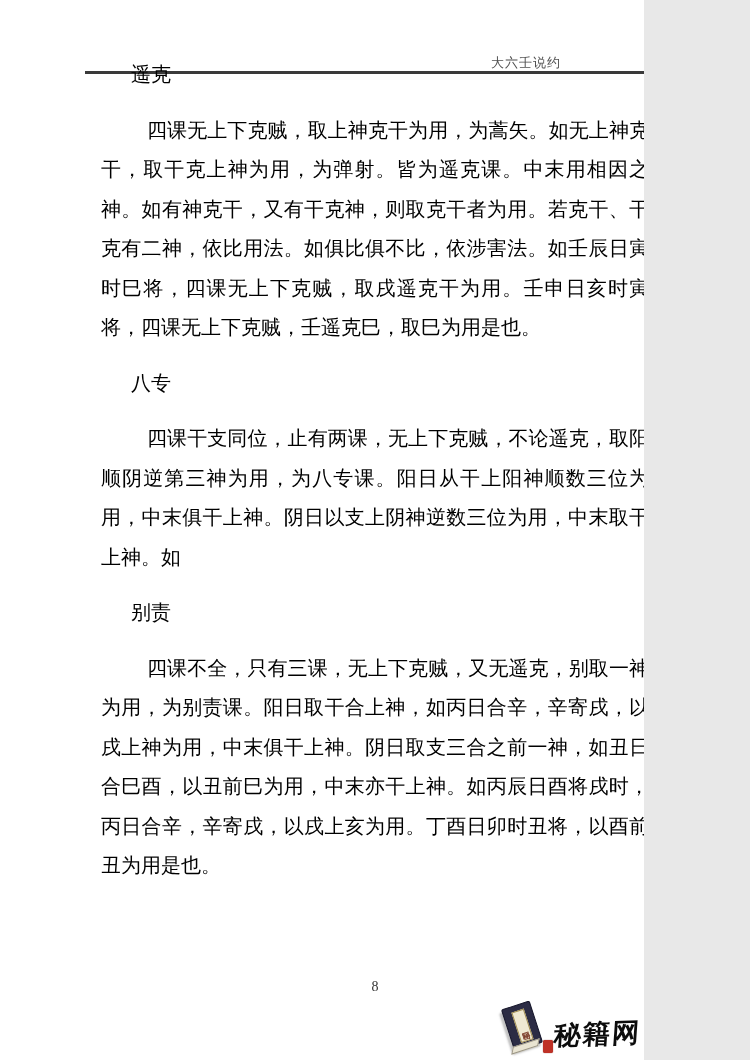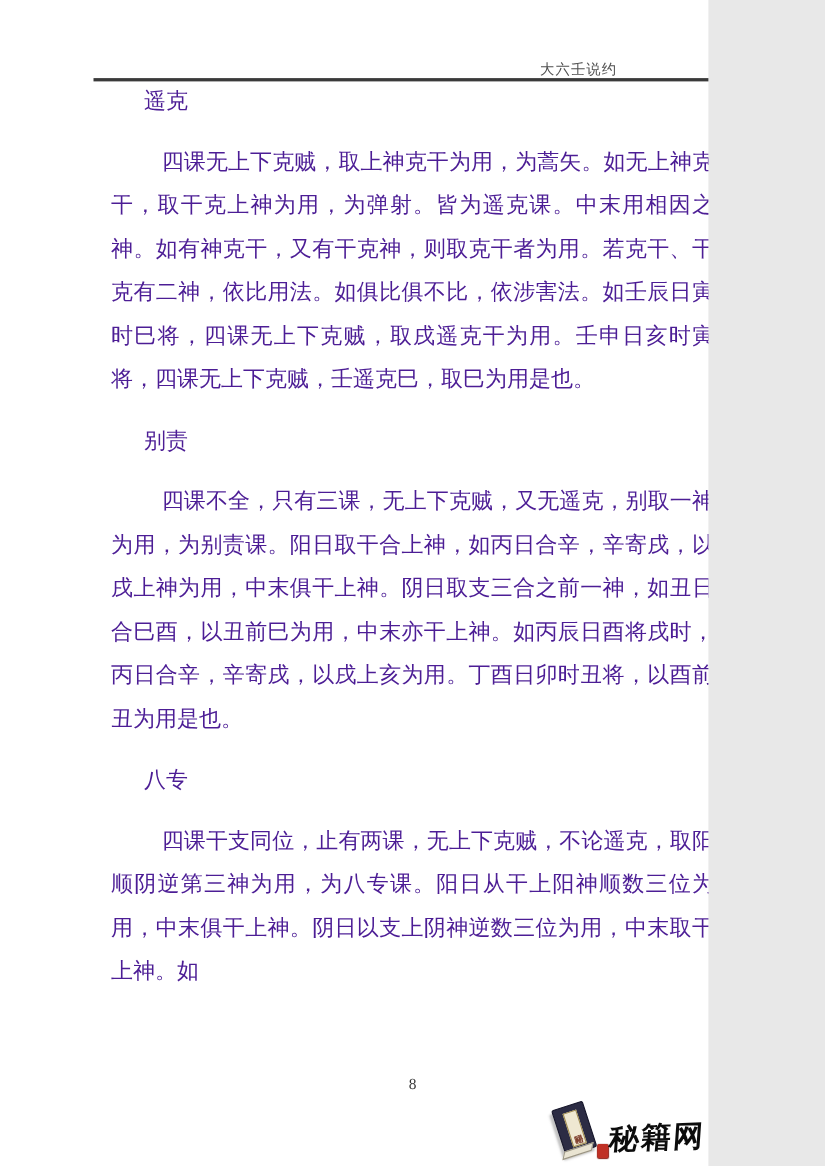--- a/index.html
+++ b/index.html
@@ -26,26 +26,26 @@
   .header-rule {
     position: absolute;
     top: 71px;
     left: 85px;
     width: 582px;
     height: 3px;
     background: #3a3a3a;
   }
   .content {
     position: absolute;
-    top: 73px;
+    top: 55px;
     left: 85px;
     width: 580px;
     font-size: 20px;
     line-height: 39.5px;
-    color: #4c1d95;
+    color: #000000;
   }
   .sec-title {
     margin: 0;
     font-size: 20px;
     font-weight: normal;
     text-indent: 46px;
   }
   .sec-body {
     margin: 16px;
     text-indent: 46px;
@@ -138,27 +138,27 @@
 
     <section>
       <h3 class="sec-title">遥克</h3>
       <p class="sec-body">四课无上下克贼，取上神克干为用，为蒿矢。如无上神克干，取干克上神为用，为弹射。皆为遥克课。中末用相因之神。如有神克干，又有干克神，则取克干者为用。若克干、干克有二神，依比用法。如俱比俱不比，依涉害法。如壬辰日寅时巳将，四课无上下克贼，取戌遥克干为用。壬申日亥时寅将，四课无上下克贼，壬遥克巳，取巳为用是也。</p>
     </section>
 
     <section>
     </section>
 
     <section>
-      <h3 class="sec-title">别责</h3>
-      <p class="sec-body">四课不全，只有三课，无上下克贼，又无遥克，别取一神为用，为别责课。阳日取干合上神，如丙日合辛，辛寄戌，以戌上神为用，中末俱干上神。阴日取支三合之前一神，如丑日合巳酉，以丑前巳为用，中末亦干上神。如丙辰日酉将戌时，丙日合辛，辛寄戌，以戌上亥为用。丁酉日卯时丑将，以酉前丑为用是也。</p>
+      <h3 class="sec-title">八专</h3>
+      <p class="sec-body">四课干支同位，止有两课，无上下克贼，不论遥克，取阳顺阴逆第三神为用，为八专课。阳日从干上阳神顺数三位为用，中末俱干上神。阴日以支上阴神逆数三位为用，中末取干上神。如</p>
     </section>
 
     <section>
-      <h3 class="sec-title">八专</h3>
-      <p class="sec-body">四课干支同位，止有两课，无上下克贼，不论遥克，取阳顺阴逆第三神为用，为八专课。阳日从干上阳神顺数三位为用，中末俱干上神。阴日以支上阴神逆数三位为用，中末取干上神。如</p>
+      <h3 class="sec-title">别责</h3>
+      <p class="sec-body">四课不全，只有三课，无上下克贼，又无遥克，别取一神为用，为别责课。阳日取干合上神，如丙日合辛，辛寄戌，以戌上神为用，中末俱干上神。阴日取支三合之前一神，如丑日合巳酉，以丑前巳为用，中末亦干上神。如丙辰日酉将戌时，丙日合辛，辛寄戌，以戌上亥为用。丁酉日卯时丑将，以酉前丑为用是也。</p>
     </section>
 
   </main>
 
   <div class="page-number">8</div>
 
   <div class="watermark">
     <div class="wm-book">
       <div class="wm-book-pages"></div>
       <div class="wm-book-label">秘籍网</div>

